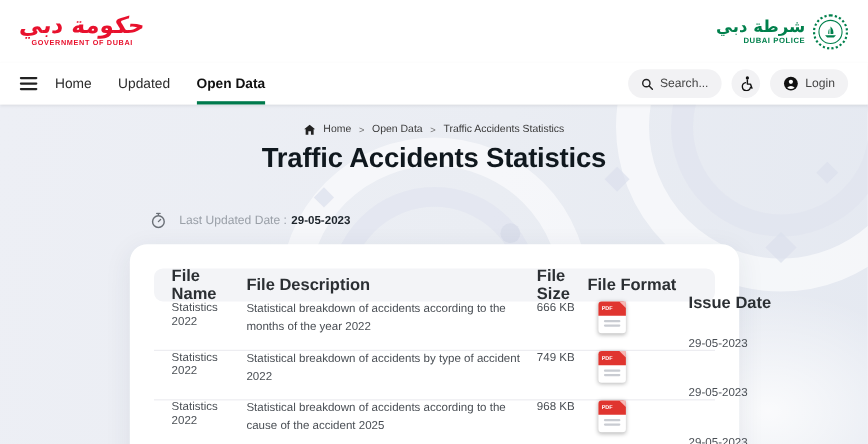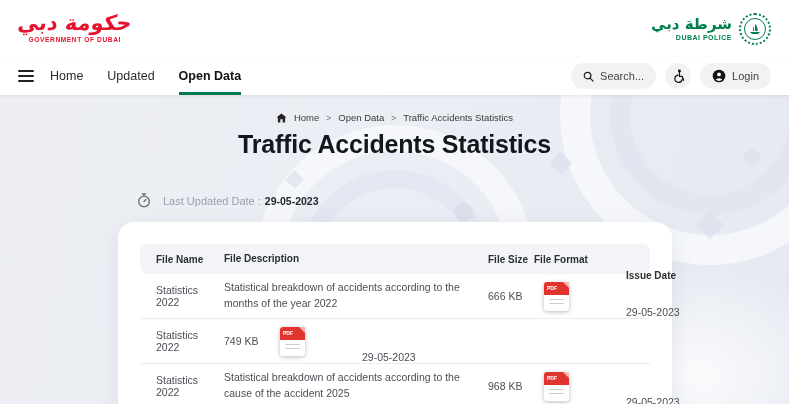--- a/index.html
+++ b/index.html
@@ -46,22 +46,22 @@
   .crumb { cursor:pointer; }
   .crumb-sep { color:#707070; font-size:8.5px; }
   .page-title { text-align:center; font-size:25px; font-weight:bold; color:#10181e; margin-top:7px; position:relative; letter-spacing:-0.2px; }
 
   .last-updated { position:absolute; left:137px; top:98px; display:flex; align-items:center; gap:12px; }
   .last-updated .label { font-size:11px; color:#9aa0a8; }
   .last-updated .value { font-size:10.5px; color:#1d242b; font-weight:bold; margin-left:-8px; }
 
   
   .card { position:absolute; left:118px; top:127px; width:554px; height:300px; background:#fff; border-radius:16px; box-shadow:0 6px 24px rgba(40,50,80,0.08); padding:22px 22px 0 22px; }
-  .thead { background:#f3f4f7; border-radius:8px; height:30px; display:flex; align-items:center; font-size:10px; font-weight:bold; color:#2b2f33; }
-  .trow { display:flex; align-items:center; min-height:43px; border-bottom:1px solid #ececf0; font-size:10.5px; color:#4a4f55; }
+  .thead { background:#f3f4f7; border-radius:8px; height:30px; display:flex; align-items:center; font-size:15px; font-weight:bold; color:#2b2f33; }
+  .trow { display:flex; min-height:43px; border-bottom:1px solid #ececf0; font-size:10.5px; color:#4a4f55; }
   .trow:last-child { border-bottom:none; }
   .c-name   { width:84px; padding-left:16px; flex-shrink:0; }
   .c-desc   { width:264px; padding-right:14px; flex-shrink:0; line-height:1.5; }
   .c-size   { width:46px; flex-shrink:0; }
   .c-format { width:92px; flex-shrink:0; display:flex; }
   .c-date   { width:80px; flex-shrink:0;margin-top:32px; }
   .thead .c-desc { line-height:1; }
 
   
   .pdf-icon { width:25px; height:29px; background:#fff; border-radius:3px; box-shadow:0 1px 4px rgba(0,0,0,0.28); position:relative; margin-left:10px; cursor:pointer; }
@@ -192,20 +192,21 @@
             <div class="pdf-fold"></div>
             <div class="pdf-line pl1"></div>
               <div class="pdf-line pl2"></div>
           </div>
         </div>
         <div class="c-date">29-05-2023</div>
       </div>
 
       <div class="trow">
         <div class="c-name">Statistics 2022</div>
+        <div class="c-desc">Statistical breakdown of accidents by type of accident 2022</div>
         <div class="c-size">749 KB</div>
         <div class="c-format">
           <div class="pdf-icon">
             <div class="pdf-top">PDF</div>
             <div class="pdf-fold"></div>
             <div class="pdf-line pl1"></div>
               <div class="pdf-line pl2"></div>
           </div>
         </div>
         <div class="c-date">29-05-2023</div>

